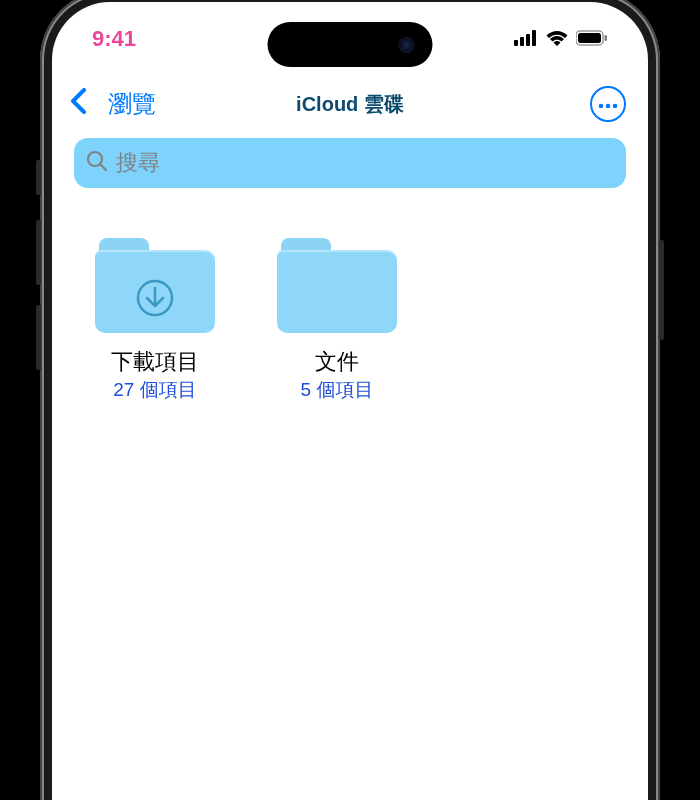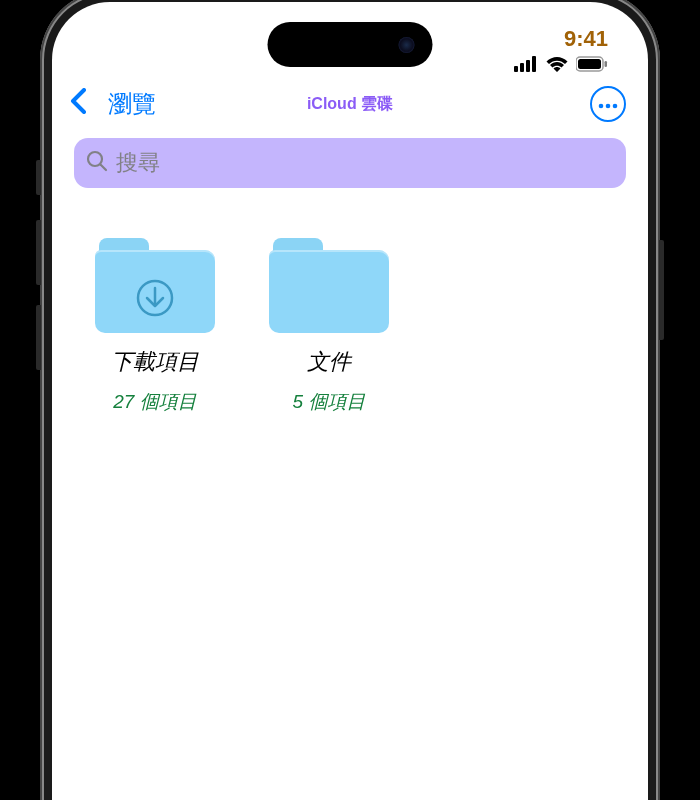--- a/index.html
+++ b/index.html
@@ -67,84 +67,82 @@
     }
     .camera {
       width: 16px; height: 16px;
       background: radial-gradient(circle, #1a2b4a 0%, #0a0a1a 60%);
       border-radius: 50%;
       box-shadow: inset 0 0 2px rgba(100,150,255,0.3);
     }
     .status-bar {
       display: flex;
       justify-content: space-between;
-      align-items: flex-end;
+      align-items: flex-start;
       padding: 24px 40px 0 40px;
       height: 70px;
       font-weight: 600;
       font-size: 22px;
-      color: #a16207;
-      flex-direction: column;
+      color: #ec4899;
     }
     .status-right { display: flex; gap: 8px; align-items: center; }
     .nav-bar {
       display: flex;
       align-items: center;
       justify-content: space-between;
       padding: 14px 22px 10px 18px;
     }
     .back-button {
       display: flex;
       align-items: center;
       gap: 22px;
       color: #007aff;
       font-size: 24px;
       cursor: pointer;
     }
     .nav-title {
-      font-size: 16px;
+      font-size: 20px;
       font-weight: 600;
-      color: #8b5cf6;
+      color: #0c4a6e;
       position: absolute;
       left: 50%;
       transform: translateX(-50%);
     }
     .more-button {
       width: 36px; height: 36px;
       border: 2.5px solid #007aff;
       border-radius: 50%;
       display: flex;
       align-items: center;
       justify-content: center;
       cursor: pointer;
     }
     .search-bar {
       margin: 6px 22px 0 22px;
-      background: #c4b5fd;
+      background: #7dd3fc;
       border-radius: 14px;
       height: 50px;
       display: flex;
       align-items: center;
       padding: 0 12px;
       gap: 8px;
     }
     .search-bar input {
       border: none;
       background: transparent;
       font-size: 22px;
       color: #333;
       outline: none;
       flex: 1;
     }
     .search-bar input::placeholder { color: #818186; }
     .folder-grid {
       display: flex;
-      gap: 24px;
+      gap: 32px;
       padding: 50px 28px;
-      font-style: italic;
     }
     .folder-item {
       display: flex;
       flex-direction: column;
       align-items: center;
       width: 150px;
       cursor: pointer;
     }
     .folder-icon-wrap {
       width: 120px;
@@ -181,23 +179,23 @@
       align-items: center;
       justify-content: center;
     }
     .folder-name {
       margin-top: 14px;
       font-size: 22px;
       color: #000;
       text-align: center;
     }
     .folder-count {
-      margin-top: 12px;
+      margin-top: 0;
       font-size: 19px;
-      color: #15803d;
+      color: #1d4ed8;
       text-align: center;
     }
   </style>
 </head>
 <body>
 
 <div class="device-frame">
   <div class="side-button-left sb1"></div>
   <div class="side-button-left sb2"></div>
   <div class="side-button-left sb3"></div>

